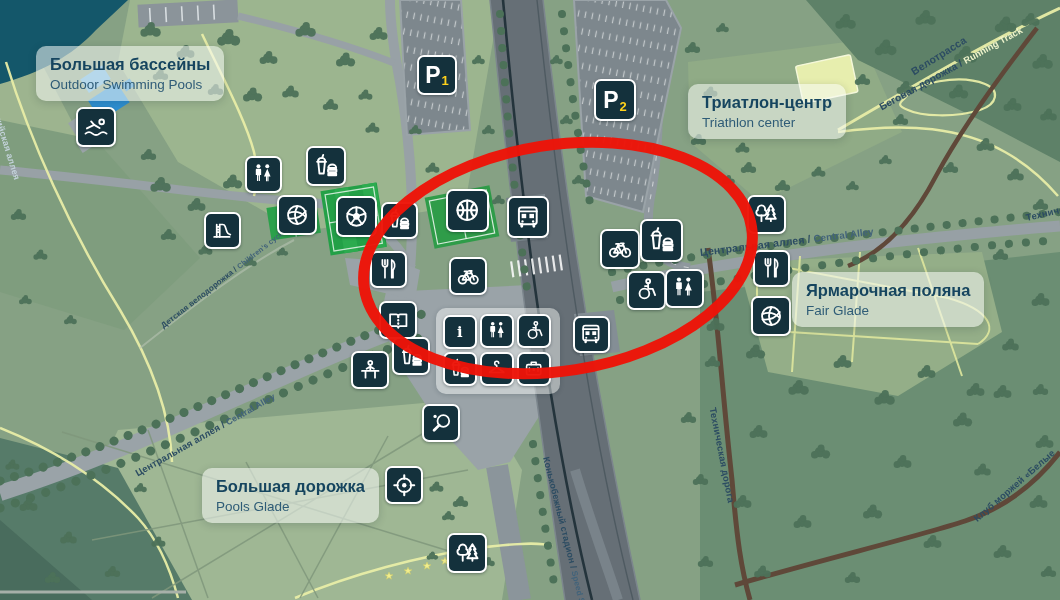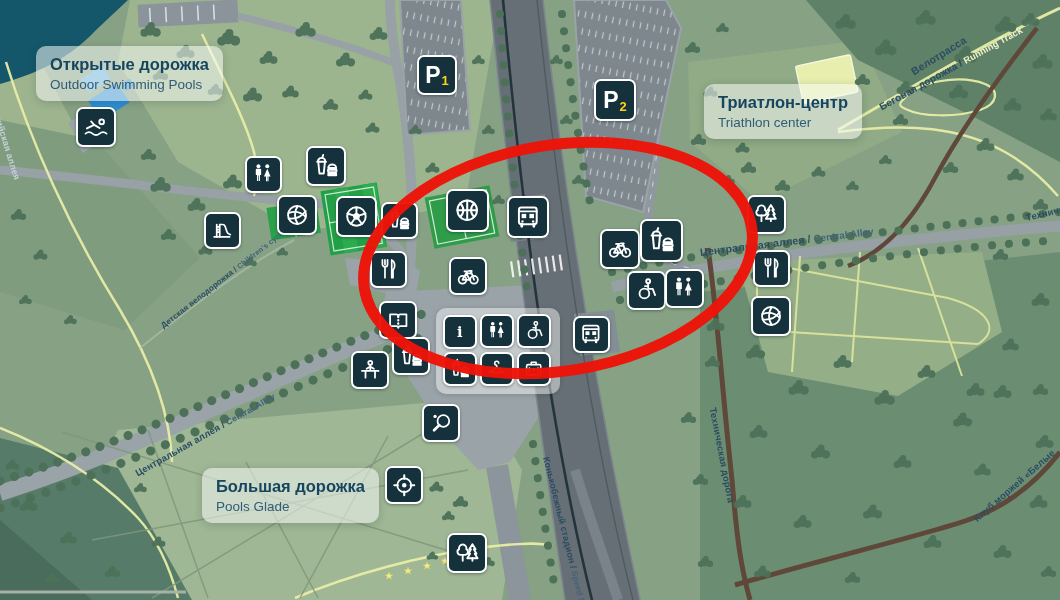--- a/index.html
+++ b/index.html
@@ -525,24 +525,28 @@
         <span class="pl">P</span>
         <span class="pn">2</span>
       </div>
     </div>
 
   <svg class="lay" id="annot" viewBox="0 0 1060 600">
     <ellipse id="red-ellipse" fill="none" opacity=".97" cx="558" cy="258" rx="196" ry="113" transform="rotate(-9 558 258)" stroke="#ed1408" stroke-width="11"></ellipse>
   </svg>
 
   <div class="card" style="left:36px;top:46px">
-    <div class="ct">Открытые дорожка</div>
+    <div class="ct">Большая бассейны</div>
     <div class="cs">Outdoor Swimming Pools</div>
   </div>
-  <div class="card" style="left:704px;top:84px">
+  <div class="card" style="left:688px;top:84px">
     <div class="ct">Триатлон-центр</div>
     <div class="cs">Triathlon center</div>
+  </div>
+  <div class="card" style="left:792px;top:272px">
+    <div class="ct">Ярмарочная поляна</div>
+    <div class="cs">Fair Glade</div>
   </div>
   <div class="card" style="left:202px;top:468px">
     <div class="ct">Большая дорожка</div>
     <div class="cs">Pools Glade</div>
   </div>
 </div>
 
 </body></html>

